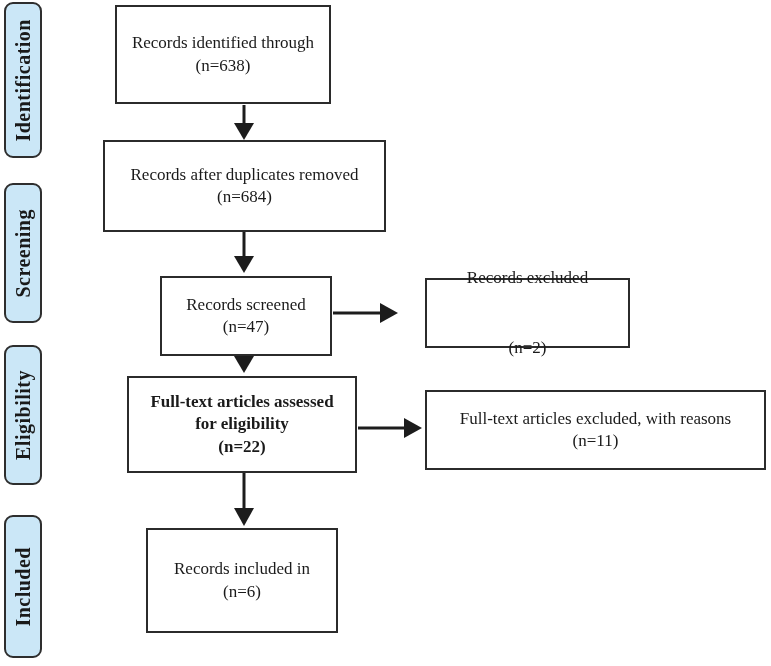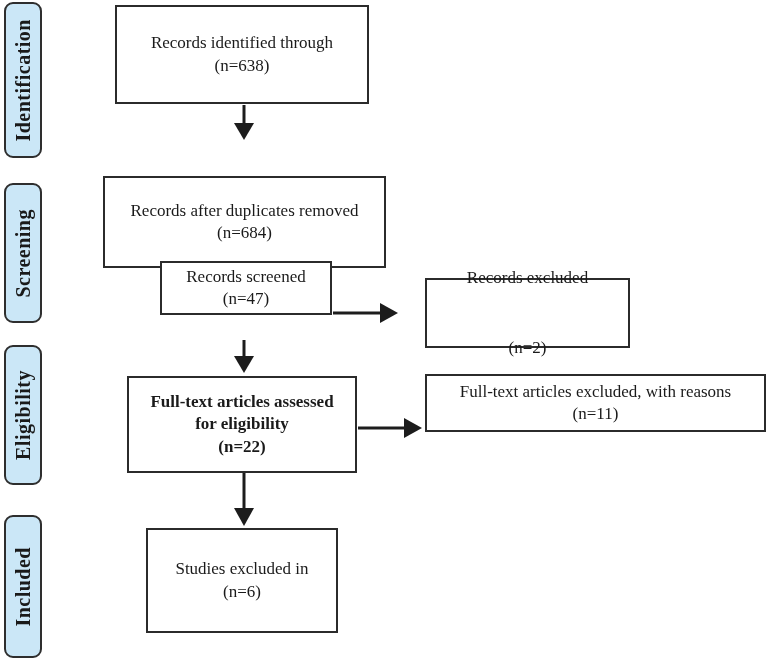--- a/index.html
+++ b/index.html
@@ -53,26 +53,26 @@
     flex-direction: column;
     align-items: center;
     justify-content: center;
     text-align: center;
     font-size: 17px;
     line-height: 1.32;
     padding: 2px 4px;
   }
   .fbox span { display: block; white-space: nowrap; }
 
-  .box-identified         { left: 115px; top: 5px;   width: 254px; height: 99px; }
-  .box-duplicates-removed { left: 103px; top: 140px; width: 283px; height: 92px; margin-top: 36px; }
-  .box-screened           { left: 160px; top: 261px; width: 172px; height: 54px; }
+  .box-identified         { left: 115px; top: 5px;   width: 216px; height: 99px; }
+  .box-duplicates-removed { left: 103px; top: 140px; width: 283px; height: 92px; }
+  .box-screened           { left: 160px; top: 276px; width: 172px; height: 80px; }
   .box-records-excluded   { left: 425px; top: 278px; width: 205px; height: 70px; gap: 48px; }
   .box-fulltext-assessed  { left: 127px; top: 376px; width: 230px; height: 97px; font-weight: bold; }
-  .box-fulltext-excluded  { left: 425px; top: 374px; width: 341px; height: 58px; }
+  .box-fulltext-excluded  { left: 425px; top: 390px; width: 341px; height: 80px; }
   .box-included-studies   { left: 146px; top: 528px; width: 192px; height: 105px; }
 </style>
 </head>
 <body>
 
 <div class="canvas">
 
   <svg class="arrows" viewBox="0 0 771 666" xmlns="http://www.w3.org/2000/svg">
 
     <g>
@@ -144,17 +144,17 @@
     <span>for eligibility</span>
     <span>(n=22)</span>
   </div>
 
   <div class="fbox box-fulltext-excluded">
     <span>Full-text articles excluded, with reasons</span>
     <span>(n=11)</span>
   </div>
 
   <div class="fbox box-included-studies">
-    <span>Studies excluded in</span>
+    <span>Records included in</span>
     <span>(n=6)</span>
   </div>
 
 </div>
 
 </body></html>

